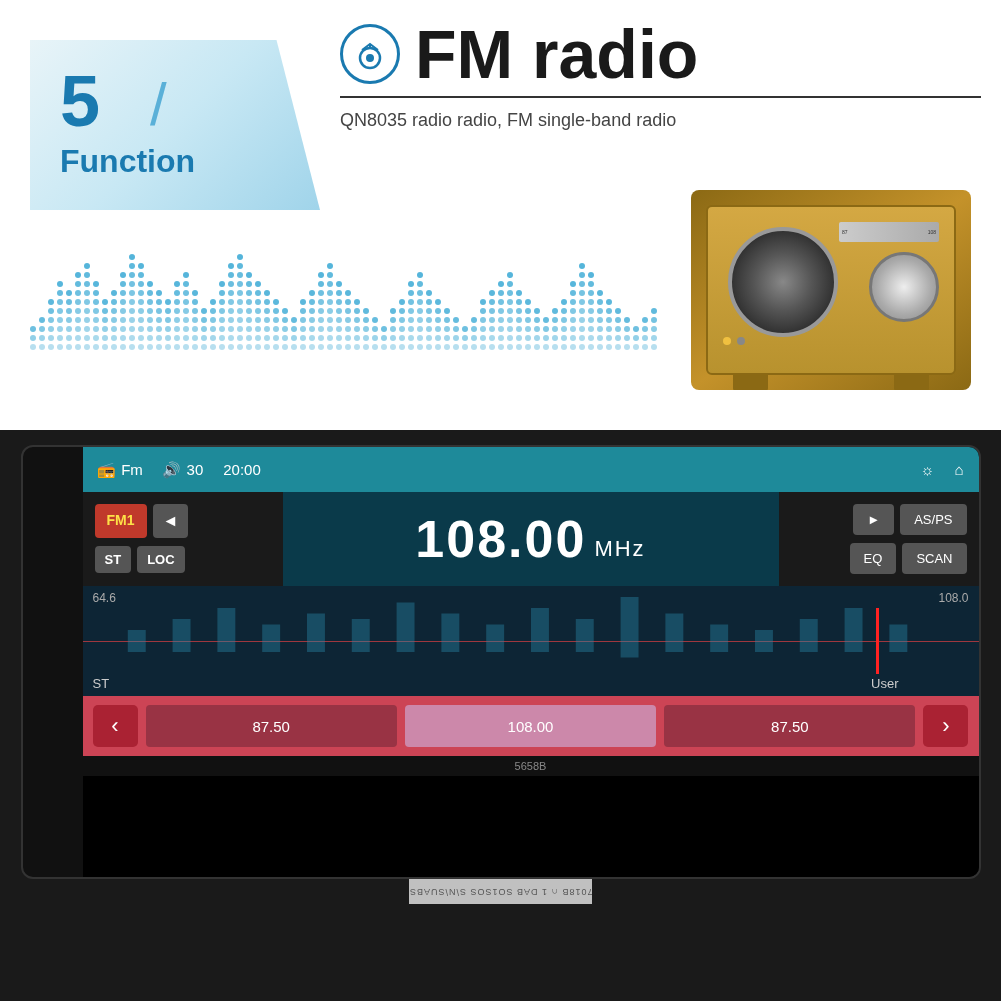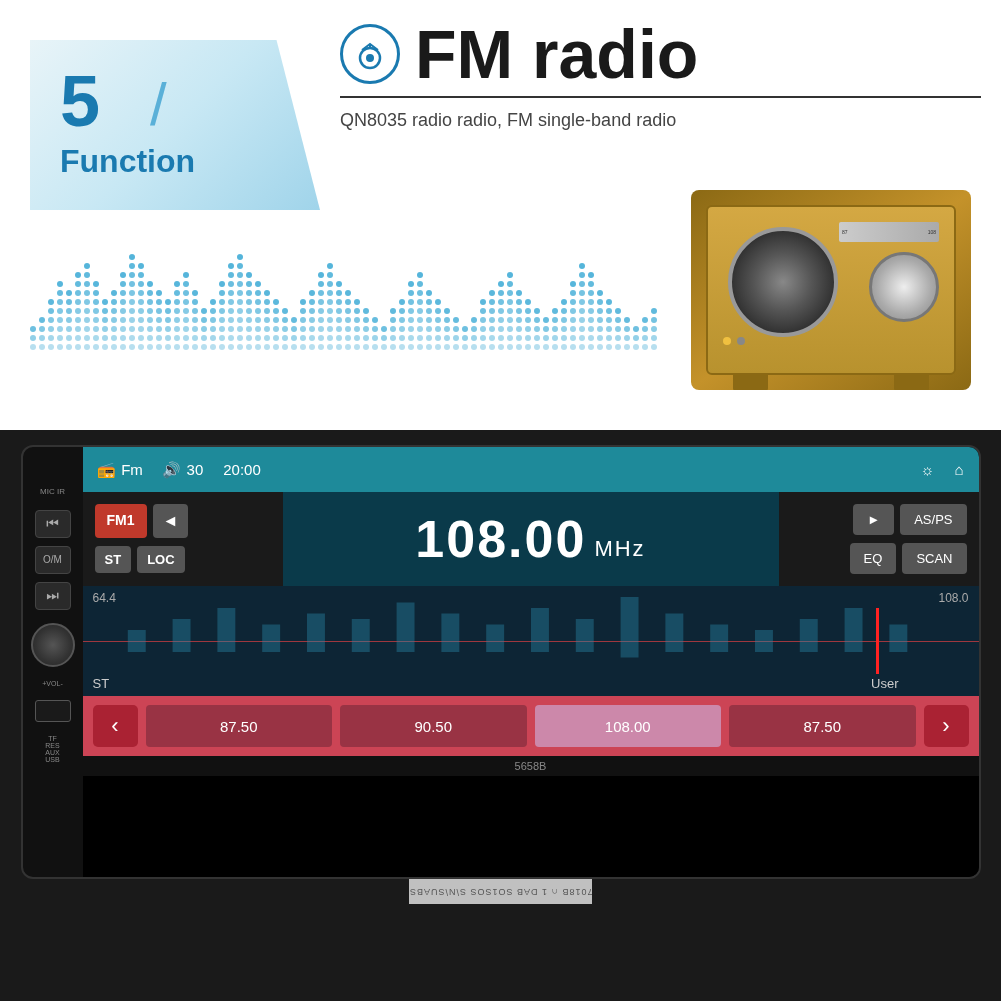--- a/index.html
+++ b/index.html
@@ -309,21 +309,21 @@
       gap: 8px;
     }
 
     .fm-btn-row {
       display: flex;
       gap: 6px;
     }
 
     .fm-btn {
       background: #c0392b;
-      color: #ffffff;
+      color: #fde047;
       border-radius: 4px;
       padding: 8px 12px;
       font-size: 14px;
       font-weight: bold;
       cursor: pointer;
       text-align: center;
     }
 
     .fm-btn.gray {
       background: #555;
@@ -1200,35 +1200,20 @@
       <div style="position:absolute;bottom:-18px;left:25px;width:35px;height:18px;background:#8b6914;border-radius:0 0 3px 3px;"></div>
       <div style="position:absolute;bottom:-18px;right:25px;width:35px;height:18px;background:#8b6914;border-radius:0 0 3px 3px;"></div>
     </div>
   </div>
 
 </div>
 
 <div class="device-section">
   <div class="device-outer">
 
-    <div class="side-left">
-      <div class="mic-ir-label">MIC  IR</div>
-      <div class="side-btn">⏮</div>
-      <div class="side-btn" style="font-size:10px;">O/M</div>
-      <div class="side-btn">⏭</div>
-      <div class="vol-knob"></div>
-      <div class="vol-label">+VOL-</div>
-      <div class="tf-slot"></div>
-      <div class="aux-usb-area">
-        <div>TF</div>
-        <div>RES</div>
-        <div>AUX</div>
-        <div>USB</div>
-      </div>
-    </div>
 
     <div class="screen">
 
       <div class="screen-top-bar">
         <div class="top-bar-item">
           <span>📻</span>
           <span>Fm</span>
         </div>
         <div class="top-bar-item">
           <span>🔊</span>
@@ -1270,21 +1255,21 @@
             <div class="right-btn">AS/PS</div>
           </div>
           <div class="right-btn-row">
             <div class="right-btn">EQ</div>
             <div class="right-btn">SCAN</div>
           </div>
         </div>
       </div>
 
       <div class="spectrum-area">
-        <div class="spectrum-label-left">64.4</div>
+        <div class="spectrum-label-left">64.6</div>
         <div class="spectrum-label-right">108.0</div>
         <div class="spectrum-label-st">ST</div>
         <div class="spectrum-label-user">User</div>
         <div class="spectrum-line"></div>
         <div class="spectrum-cursor"></div>
 
         <svg style="position:absolute;left:0;top:0;width:100%;height:100%;opacity:0.4;">
           <defs>
             <linearGradient id="specGrad" x1="0" x2="0" y1="0" y2="1">
               <stop offset="0%" stop-color="#2a8aaa"></stop>
@@ -1308,21 +1293,20 @@
           <rect x="75%" y="40%" width="2%" height="20%" fill="#2a8aaa"></rect>
           <rect x="80%" y="30%" width="2%" height="30%" fill="#2a8aaa"></rect>
           <rect x="85%" y="20%" width="2%" height="40%" fill="#2a8aaa"></rect>
           <rect x="90%" y="35%" width="2%" height="25%" fill="#2a8aaa"></rect>
         </svg>
       </div>
 
       <div class="preset-bar">
         <div class="preset-nav-btn">‹</div>
         <div class="preset-freq-btn">87.50</div>
-        <div class="preset-freq-btn">90.50</div>
         <div class="preset-freq-btn active">108.00</div>
         <div class="preset-freq-btn">87.50</div>
         <div class="preset-nav-btn">›</div>
       </div>
 
       <div class="model-label">5658B</div>
 
     </div>
 
   </div>

